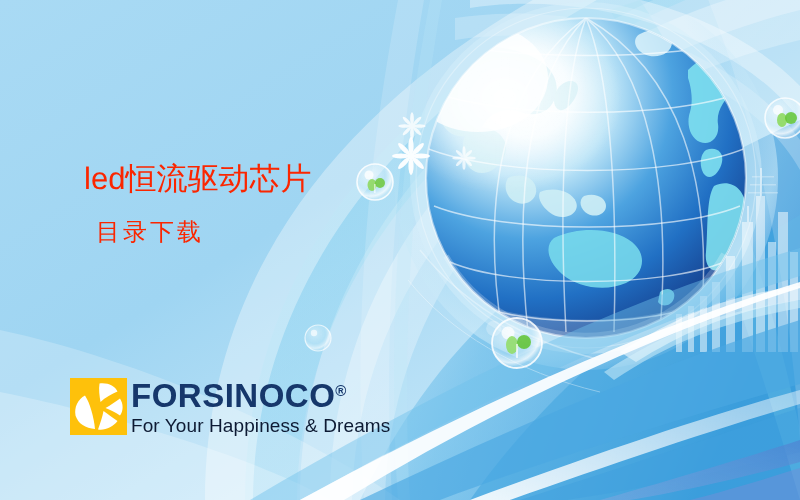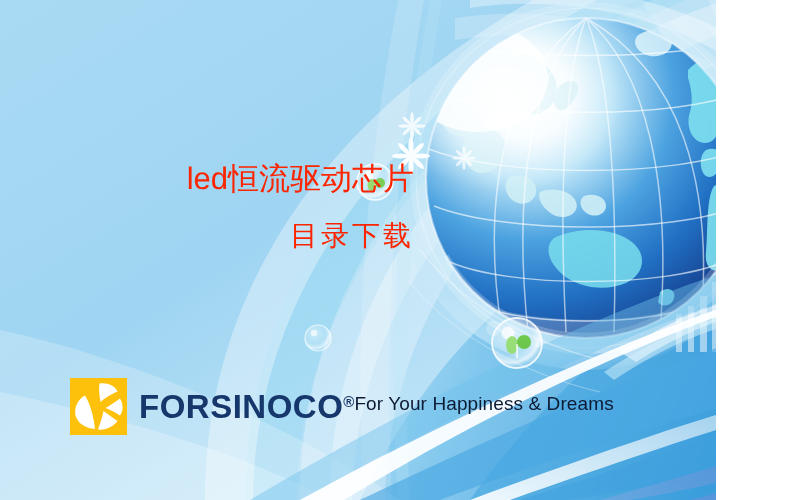--- a/index.html
+++ b/index.html
@@ -2,26 +2,25 @@
 <html><head>
 <meta charset="utf-8">
 <style>
   html, body {
     margin: 0;
     padding: 0;
     background: #ffffff;
   }
   #stage {
     position: relative;
-    width: 716px;
+    width: 800px;
     height: 500px;
     overflow: hidden;
     font-family: "Liberation Sans", sans-serif;
     background: linear-gradient(160deg, #a9daf4 0%, #9ed4f2 35%, #bfe4f7 70%, #dff1fb 100%);
-    text-align: right;
   }
   #bg-svg { position: absolute; left: 0; top: 0; width: 800px; height: 500px; }
 
   
   #headline {
     position: absolute;
     left: 84px;
     top: 163px;
     width: 330px;
     z-index: 40;
@@ -36,47 +35,47 @@
   .hl-line-1 {
     font-family: "Liberation Sans", sans-serif;
     letter-spacing: 0px;
     margin-bottom: 28px;
   }
   .hl-line-1 .cjk {
     font-family: "DejaVu Sans", sans-serif;
     font-size: 31px;
   }
   .hl-line-2 {
-    font-family: Liberation Serif, serif;
+    font-family: Liberation Mono, monospace;
     letter-spacing: 3px;
     padding-left: 12px;
-    font-size: 28px;
+    font-size: 24px;
   }
 
   
   #logo {
     position: absolute;
     left: 70px;
     top: 378px;
     display: flex;
     align-items: center;
     z-index: 40;
   }
   #logo-mark {
     width: 57px;
     height: 57px;
     background: #fec10b;
     flex: 0 0 auto;
     position: relative;
   }
   #logo-mark svg { position: absolute; left: 0; top: 0; }
   #logo-text {
-    margin-left: 12px;
+    margin-left: 4px;
     display: flex;
-    flex-direction: row;
+    flex-direction: column;
     justify-content: center;
   }
   #logo-wordmark {
     color: #16376b;
     font-family: "Liberation Sans", sans-serif;
     font-weight: bold;
     font-size: 33px;
     line-height: 1;
     letter-spacing: 0.5px;
     white-space: nowrap;

